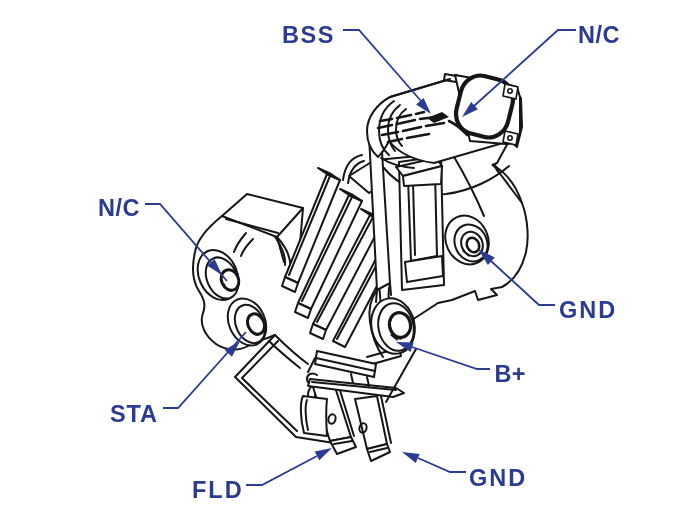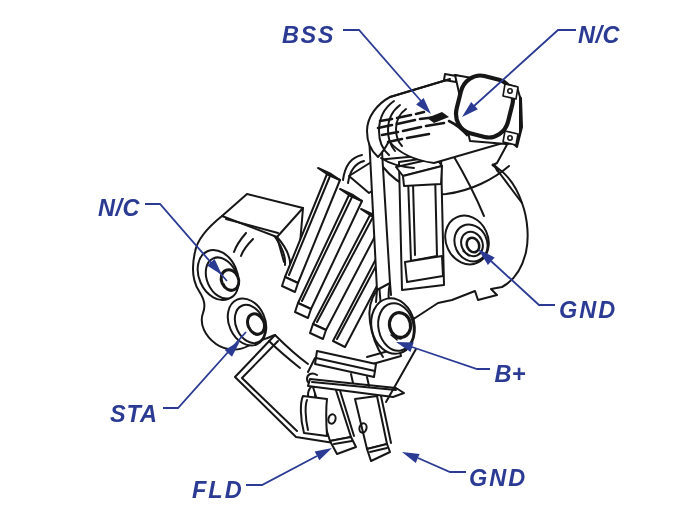--- a/index.html
+++ b/index.html
@@ -1,16 +1,16 @@
 <!DOCTYPE html>
 <html><head>
 <meta charset="utf-8">
 <style>
 html,body{margin:0;padding:0;background:#ffffff;}
-#wrap{width:700px;height:510px;position:relative;overflow:hidden;background:#fff;font-style:italic;}
+#wrap{width:700px;height:510px;position:relative;overflow:hidden;background:#fff;}
 text{font-family:"Liberation Sans",sans-serif;font-weight:bold;fill:#2b3b94;}
 </style>
 </head>
 <body>
 <div id="wrap">
 <svg width="700" height="510" viewBox="0 0 700 510">
 
 <g stroke="#161616" stroke-width="2" fill="none" stroke-linejoin="round" stroke-linecap="round">
 
   <path d="M222,216 C207,228 197,240 195,252 C192,265 192,280 199,291 C204,299 206,305 203,313 C199,324 205,336 216,344 C226,351 239,351 248,346 C257,341 266,339 275,335"></path>

